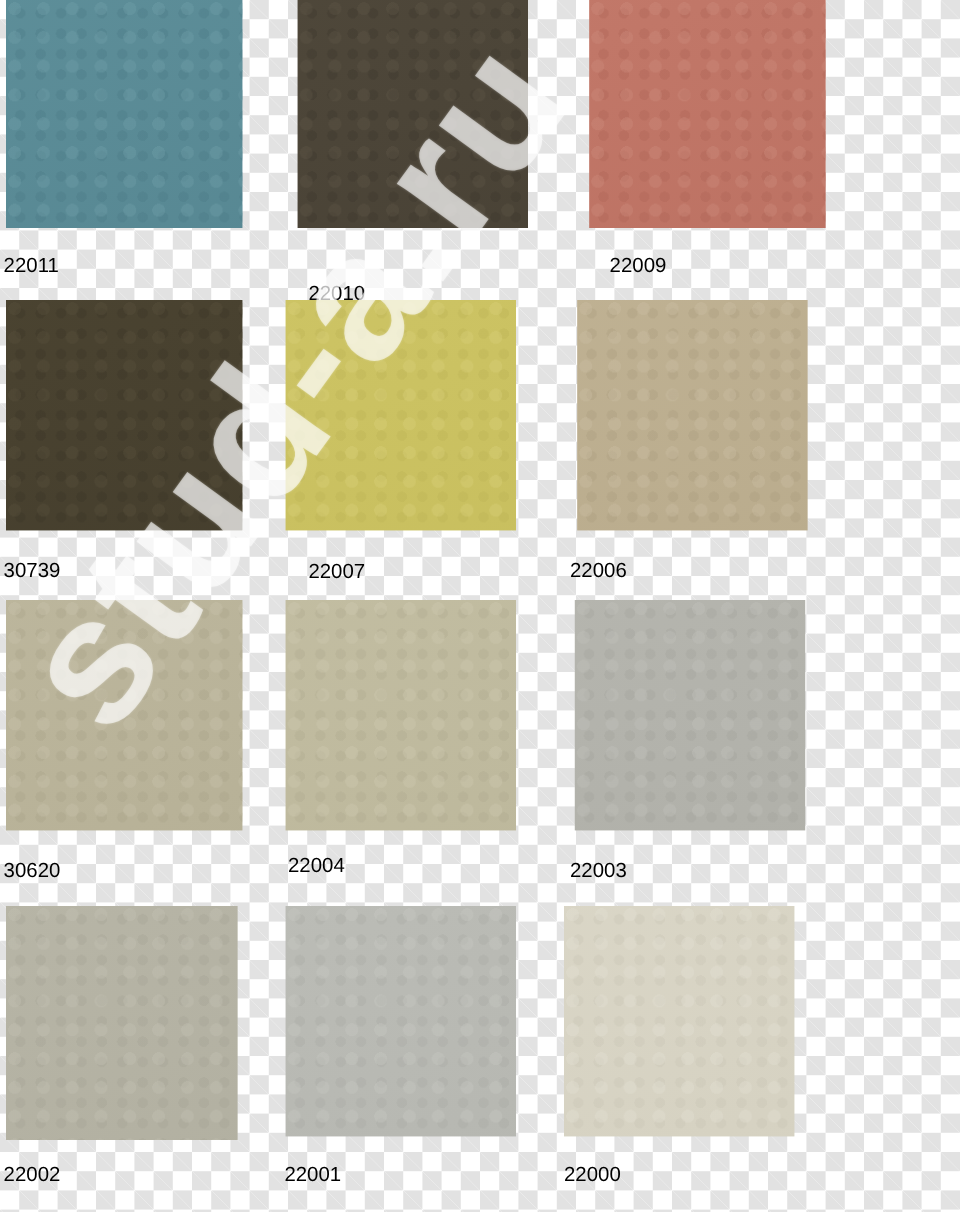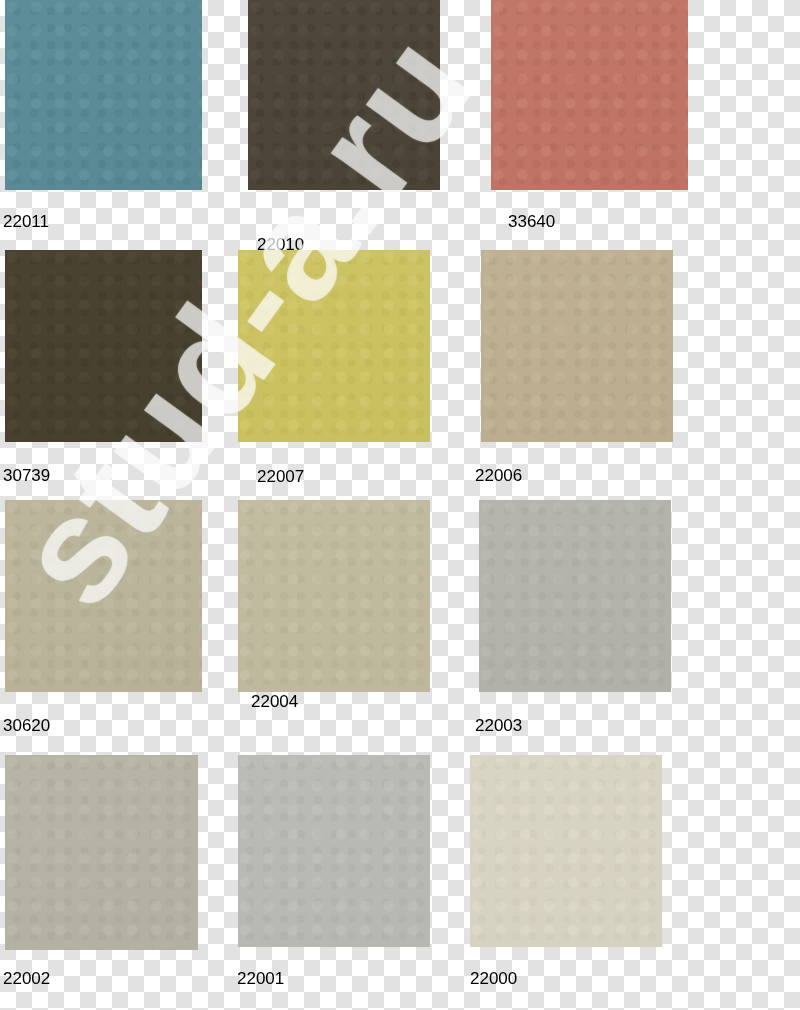--- a/index.html
+++ b/index.html
@@ -91,41 +91,41 @@
         <div class="swatch-chip" title="22011" style="width: 197px; height: 190px; background-color: rgb(90, 139, 150); background-image: radial-gradient(circle at 30% 30%, rgba(111, 158, 168, 0.4) 0px, rgba(111, 158, 168, 0.4) 22%, transparent 23%), radial-gradient(circle at 70% 65%, rgba(74, 121, 133, 0.35) 0px, rgba(74, 121, 133, 0.35) 26%, transparent 27%), linear-gradient(160deg, rgba(111, 158, 168, 0.133) 0%, rgba(74, 121, 133, 0.15) 100%);"></div>
       </div>
       <div class="swatch-label" style="left: 3px; top: 212px;">22011</div>
       <div class="swatch-cell" style="left: 248px; top: 0px; width: 192px; height: 250px;">
         <div class="swatch-chip" title="22010" style="width: 192px; height: 190px; background-color: rgb(76, 69, 56); background-image: radial-gradient(circle at 30% 30%, rgba(92, 84, 69, 0.4) 0px, rgba(92, 84, 69, 0.4) 22%, transparent 23%), radial-gradient(circle at 70% 65%, rgba(60, 54, 44, 0.35) 0px, rgba(60, 54, 44, 0.35) 26%, transparent 27%), linear-gradient(160deg, rgba(92, 84, 69, 0.133) 0%, rgba(60, 54, 44, 0.15) 100%);"></div>
       </div>
       <div class="swatch-label" style="left: 257px; top: 212px; margin-top: 23px;">22010</div>
       <div class="swatch-cell" style="left: 491px; top: 0px; width: 197px; height: 250px;">
         <div class="swatch-chip" title="22009" style="width: 197px; height: 190px; background-color: rgb(192, 117, 102); background-image: radial-gradient(circle at 30% 30%, rgba(204, 138, 123, 0.4) 0px, rgba(204, 138, 123, 0.4) 22%, transparent 23%), radial-gradient(circle at 70% 65%, rgba(173, 99, 85, 0.35) 0px, rgba(173, 99, 85, 0.35) 26%, transparent 27%), linear-gradient(160deg, rgba(204, 138, 123, 0.133) 0%, rgba(173, 99, 85, 0.15) 100%);"></div>
       </div>
-      <div class="swatch-label" style="left: 508px; top: 212px;">33640</div>
+      <div class="swatch-label" style="left: 508px; top: 212px;">22009</div>
       <div class="swatch-cell" style="left: 5px; top: 250px; width: 197px; height: 252px;">
         <div class="swatch-chip" title="22008" style="width: 197px; height: 192px; background-color: rgb(72, 65, 47); background-image: radial-gradient(circle at 30% 30%, rgba(87, 79, 59, 0.4) 0px, rgba(87, 79, 59, 0.4) 22%, transparent 23%), radial-gradient(circle at 70% 65%, rgba(58, 52, 38, 0.35) 0px, rgba(58, 52, 38, 0.35) 26%, transparent 27%), linear-gradient(160deg, rgba(87, 79, 59, 0.133) 0%, rgba(58, 52, 38, 0.15) 100%);"></div>
       </div>
       <div class="swatch-label" style="left: 3px; top: 466px;">30739</div>
       <div class="swatch-cell" style="left: 238px; top: 250px; width: 192px; height: 252px;">
         <div class="swatch-chip" title="22007" style="width: 192px; height: 192px; background-color: rgb(203, 194, 97); background-image: radial-gradient(circle at 30% 30%, rgba(216, 207, 120, 0.4) 0px, rgba(216, 207, 120, 0.4) 22%, transparent 23%), radial-gradient(circle at 70% 65%, rgba(187, 178, 84, 0.35) 0px, rgba(187, 178, 84, 0.35) 26%, transparent 27%), linear-gradient(160deg, rgba(216, 207, 120, 0.133) 0%, rgba(187, 178, 84, 0.15) 100%);"></div>
       </div>
       <div class="swatch-label" style="left: 257px; top: 467px;">22007</div>
       <div class="swatch-cell" style="left: 481px; top: 250px; width: 192px; height: 252px;">
         <div class="swatch-chip" title="22006" style="width: 192px; height: 192px; background-color: rgb(189, 175, 144); background-image: radial-gradient(circle at 30% 30%, rgba(202, 189, 162, 0.4) 0px, rgba(202, 189, 162, 0.4) 22%, transparent 23%), radial-gradient(circle at 70% 65%, rgba(170, 156, 126, 0.35) 0px, rgba(170, 156, 126, 0.35) 26%, transparent 27%), linear-gradient(160deg, rgba(202, 189, 162, 0.133) 0%, rgba(170, 156, 126, 0.15) 100%);"></div>
       </div>
       <div class="swatch-label" style="left: 475px; top: 466px;">22006</div>
       <div class="swatch-cell" style="left: 5px; top: 500px; width: 197px; height: 252px;">
         <div class="swatch-chip" title="22005" style="width: 197px; height: 192px; background-color: rgb(186, 180, 154); background-image: radial-gradient(circle at 30% 30%, rgba(199, 193, 170, 0.4) 0px, rgba(199, 193, 170, 0.4) 22%, transparent 23%), radial-gradient(circle at 70% 65%, rgba(168, 162, 136, 0.35) 0px, rgba(168, 162, 136, 0.35) 26%, transparent 27%), linear-gradient(160deg, rgba(199, 193, 170, 0.133) 0%, rgba(168, 162, 136, 0.15) 100%);"></div>
       </div>
       <div class="swatch-label" style="left: 3px; top: 716px;">30620</div>
       <div class="swatch-cell" style="left: 238px; top: 500px; width: 192px; height: 252px;">
         <div class="swatch-chip" title="22004" style="width: 192px; height: 192px; background-color: rgb(192, 187, 159); background-image: radial-gradient(circle at 30% 30%, rgba(205, 200, 175, 0.4) 0px, rgba(205, 200, 175, 0.4) 22%, transparent 23%), radial-gradient(circle at 70% 65%, rgba(174, 169, 142, 0.35) 0px, rgba(174, 169, 142, 0.35) 26%, transparent 27%), linear-gradient(160deg, rgba(205, 200, 175, 0.133) 0%, rgba(174, 169, 142, 0.15) 100%);"></div>
       </div>
-      <div class="swatch-label" style="left: 240px; top: 692px; padding-left: 11px;">22004</div>
+      <div class="swatch-label" style="left: 240px; top: 712px;">22004</div>
       <div class="swatch-cell" style="left: 479px; top: 500px; width: 192px; height: 252px;">
         <div class="swatch-chip" title="22003" style="width: 192px; height: 192px; background-color: rgb(179, 179, 172); background-image: radial-gradient(circle at 30% 30%, rgba(192, 192, 186, 0.4) 0px, rgba(192, 192, 186, 0.4) 22%, transparent 23%), radial-gradient(circle at 70% 65%, rgba(162, 162, 155, 0.35) 0px, rgba(162, 162, 155, 0.35) 26%, transparent 27%), linear-gradient(160deg, rgba(192, 192, 186, 0.133) 0%, rgba(162, 162, 155, 0.15) 100%);"></div>
       </div>
       <div class="swatch-label" style="left: 475px; top: 716px;">22003</div>
       <div class="swatch-cell" style="left: 5px; top: 755px; width: 193px; height: 255px;">
         <div class="swatch-chip" title="22002" style="width: 193px; height: 195px; background-color: rgb(181, 179, 164); background-image: radial-gradient(circle at 30% 30%, rgba(194, 192, 178, 0.4) 0px, rgba(194, 192, 178, 0.4) 22%, transparent 23%), radial-gradient(circle at 70% 65%, rgba(164, 162, 148, 0.35) 0px, rgba(164, 162, 148, 0.35) 26%, transparent 27%), linear-gradient(160deg, rgba(194, 192, 178, 0.133) 0%, rgba(164, 162, 148, 0.15) 100%);"></div>
       </div>
       <div class="swatch-label" style="left: 3px; top: 969px;">22002</div>
       <div class="swatch-cell" style="left: 238px; top: 755px; width: 192px; height: 252px;">
         <div class="swatch-chip" title="22001" style="width: 192px; height: 192px; background-color: rgb(185, 186, 180); background-image: radial-gradient(circle at 30% 30%, rgba(198, 199, 193, 0.4) 0px, rgba(198, 199, 193, 0.4) 22%, transparent 23%), radial-gradient(circle at 70% 65%, rgba(168, 169, 163, 0.35) 0px, rgba(168, 169, 163, 0.35) 26%, transparent 27%), linear-gradient(160deg, rgba(198, 199, 193, 0.133) 0%, rgba(168, 169, 163, 0.15) 100%);"></div>

